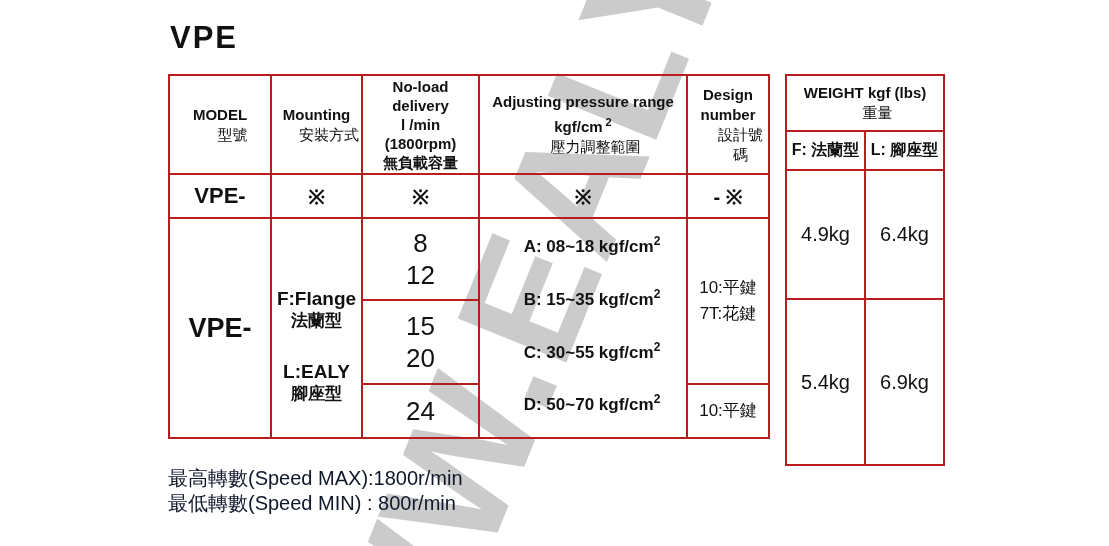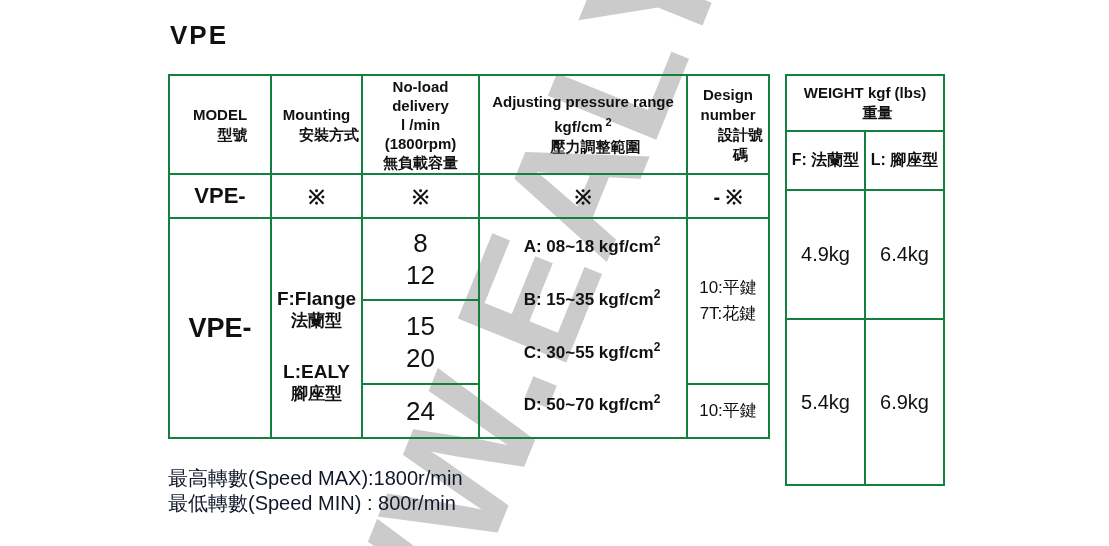--- a/index.html
+++ b/index.html
@@ -30,30 +30,30 @@
     position:absolute;left:170px;top:20px;
     display:flex;align-items:baseline;gap:14px;
     z-index:2;
   }
   .series-label{
     font-family:"DejaVu Serif","Liberation Serif",serif;
     font-weight:700;font-size:31px;letter-spacing:1px;
   }
   .series-value{
     font-family:"Liberation Sans",sans-serif;
-    font-weight:800;font-size:26px;letter-spacing:2px;
+    font-weight:800;font-size:31px;letter-spacing:2px;
   }
   
   table{border-collapse:collapse;table-layout:fixed;position:absolute;z-index:1;background:transparent;}
-  td,th{border:2px solid #15803d;padding:0;text-align:center;vertical-align:middle;overflow:hidden;}
+  td,th{border:2px solid #b91c1c;padding:0;text-align:center;vertical-align:middle;overflow:hidden;}
   .main-table{left:168px;top:74px;width:600px;}
   .weight-table{left:785px;top:74px;width:158px;}
 
   .hdr{font-weight:700;font-size:15px;line-height:20px;}
-  .hdr .zh{font-weight:700;margin-left:25px;}
+  .hdr .zh{font-weight:400;margin-left:25px;}
   .hdr-small{font-weight:700;font-size:15px;line-height:19px;}
   sup.sq{font-size:11px;font-weight:700;margin-left:3px;}
 
   .spec-model{font-weight:800;font-size:22px;}
   .spec-mark{font-weight:700;font-size:20px;}
 
   .body-model{font-weight:800;font-size:27px;}
   .mount-cell{display:flex;flex-direction:column;justify-content:center;gap:28px;height:100%;margin-top:36px;}
   .mount-block div:first-child{font-weight:700;font-size:19px;line-height:23px;}
   .mount-block div:last-child{font-weight:700;font-size:17px;line-height:22px;}
@@ -175,21 +175,21 @@
         <col style="width:79px">
         <col style="width:79px">
       </colgroup>
     <tbody>
         <tr style="height:56px">
       <th colspan="2" class="hdr">
         <div>WEIGHT kgf (lbs)</div>
         <div class="zh">重量</div>
       </th>
     </tr>
-    <tr style="height:59px">
+    <tr style="height:39px">
       <th class="wt-col-label">F: 法蘭型</th>
       <th class="wt-col-label">L: 腳座型</th>
     </tr>
     <tr style="height:129px">
       <td class="weight-val">4.9kg</td>
       <td class="weight-val">6.4kg</td>
     </tr>
     <tr style="height:166px">
       <td class="weight-val">5.4kg</td>
       <td class="weight-val">6.9kg</td>

